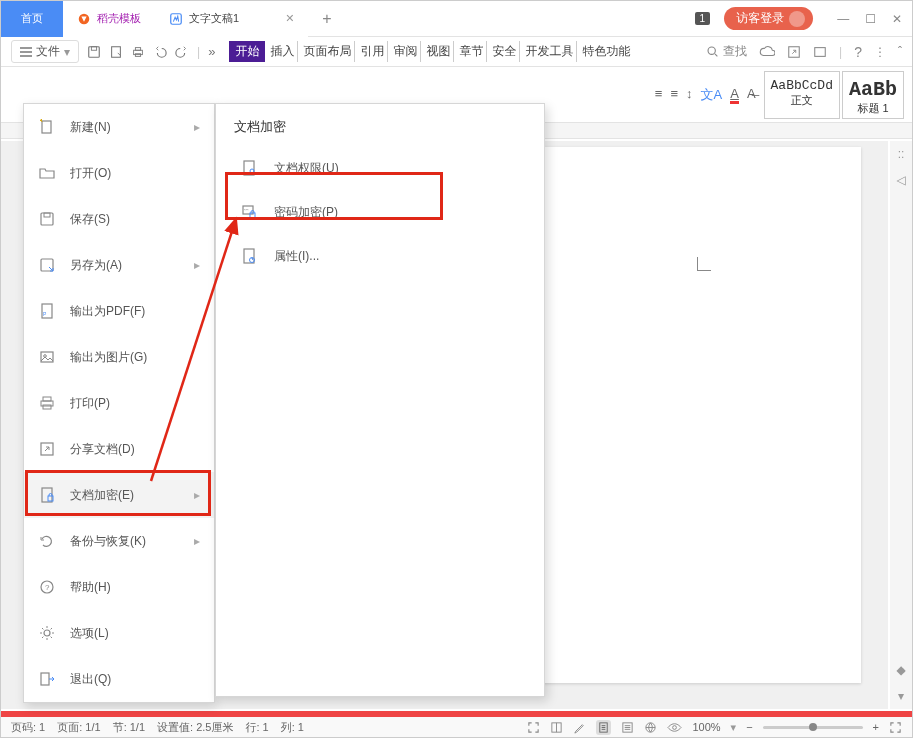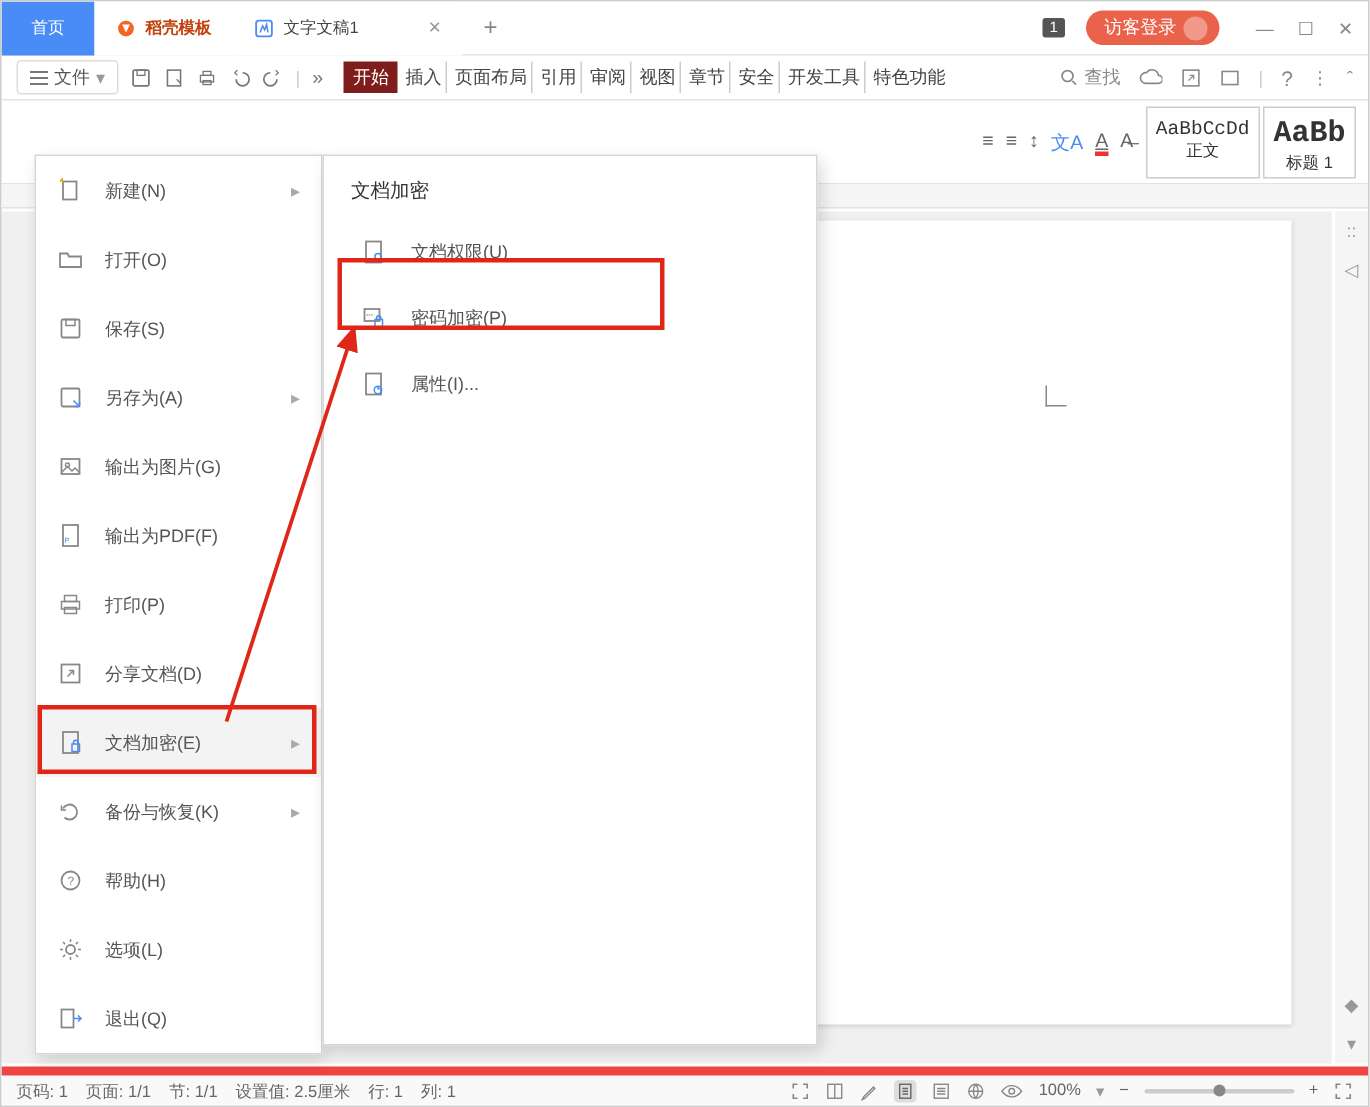--- a/index.html
+++ b/index.html
@@ -2,39 +2,39 @@
 <html><head>
 <meta charset="utf-8">
 <style>
 * { margin: 0; padding: 0; box-sizing: border-box; font-family: "Microsoft YaHei", sans-serif; }
 body { width: 913px; height: 738px; background: #fff; font-size: 12px; color: #333; position: relative; overflow: hidden; border: 1px solid #ccc; }
 
 
 .titlebar { height: 36px; background: #fff; display: flex; align-items: center; border-bottom: 1px solid #e3e3e3; }
 .tab { height: 36px; display: flex; align-items: center; padding: 0 14px; gap: 6px; font-size: 11px; cursor: pointer; }
 .tab.home { background: #4a8cf5; color: #fff; padding: 0 20px; }
-.tab.template { background: #fff; color: #c2410c; font-weight: bold; }
+.tab.template { background: #fff; color: #a21caf; }
 .tab.doc { background: #fff; color: #444; position: relative; text-align: right; }
 .tab .close { margin-left: 40px; color: #999; }
 .tab-add { padding: 0 14px; color: #888; font-size: 16px; }
 .titlebar-right { margin-left: auto; display: flex; align-items: center; gap: 14px; padding-right: 10px; }
 .badge1 { background: #555; color: #fff; padding: 1px 5px; border-radius: 2px; font-size: 10px; }
 .login-btn { background: #e8624c; color: #fff; padding: 3px 8px 3px 12px; border-radius: 12px; display: flex; align-items: center; gap: 5px; }
 .avatar-icon { width: 16px; height: 16px; border-radius: 50%; background: rgba(255,255,255,0.35); display:inline-block; position:relative;}
 .win-ctrl { display: flex; gap: 16px; color: #888; margin-left: 10px; }
 
 
 .toolbar { height: 30px; display: flex; align-items: center; padding: 0 10px; gap: 8px; border-bottom: 1px solid #e3e3e3; }
 .tb-file { display:flex; align-items:center; gap:4px; border:1px solid #ddd; border-radius:3px; padding:2px 8px; color:#555;}
 .tb-ico { color:#777; font-size:13px; }
 .tb-sep { color:#ccc; }
 .ribbon-tabs { display:flex; gap:2px; margin-left:6px; font-size:12px;}
 .ribbon-tab { padding:2px 3px; color:#444; border-right:1px solid #ccc;}
 .ribbon-tab:last-child{border-right:none;}
-.ribbon-tab.active { background:#7f1d1d; color:#fff; padding:2px 6px; border:none;}
+.ribbon-tab.active { background:#4c1d95; color:#fff; padding:2px 6px; border:none;}
 .toolbar-right { margin-left:auto; display:flex; align-items:center; gap:12px; color:#888;}
 .search { display:flex; align-items:center; gap:4px; color:#888;}
 
 
 .ribbon { height: 56px; border-bottom:1px solid #e3e3e3; display:flex; align-items:center; justify-content:flex-end; padding:0 8px; gap:8px;}
 .rb-para { display:flex; gap:8px; color:#666; font-size:13px;}
 .rb-styles { display:flex; gap:2px;}
 .style-box { border:1px solid #ccc; padding:6px 6px 2px; text-align:center; font-size:11px; min-width:62px;}
 .style-box .sl{font-size:13px; color:#333;font-family:Liberation Mono, monospace;}
 .style-box.big .sl{font-size:20px; font-weight:bold;}
@@ -260,35 +260,35 @@
           <rect x="3" y="3" width="12" height="12" rx="1" fill="none" stroke="#888" stroke-width="1.2"></rect>
           <path d="M11 11l4 4M15 12v3h-3" fill="none" stroke="#4a8cf5"></path>
         </svg>
       </span>
       <span class="lbl">另存为(A)</span>
       <span class="arrow">▸</span>
     </div>
   <div class="fm-item">
       <span class="fm-ico">
         <svg width="18" height="18" viewBox="0 0 18 18">
+          <rect x="4" y="2" width="10" height="14" fill="none" stroke="#888" stroke-width="1.2"></rect>
+          <text x="5" y="14" font-size="5" fill="#4a8cf5">P</text>
+        </svg>
+      </span>
+      <span class="lbl">输出为PDF(F)</span>
+    </div>
+  <div class="fm-item">
+      <span class="fm-ico">
+        <svg width="18" height="18" viewBox="0 0 18 18">
           <rect x="3" y="4" width="12" height="10" fill="none" stroke="#888" stroke-width="1.2"></rect>
           <circle cx="7" cy="8" r="1.3" fill="none" stroke="#888"></circle>
           <path d="M3 13l4-4 3 3 2-2 3 3" fill="none" stroke="#888"></path>
         </svg>
       </span>
       <span class="lbl">输出为图片(G)</span>
-    </div>
-  <div class="fm-item">
-      <span class="fm-ico">
-        <svg width="18" height="18" viewBox="0 0 18 18">
-          <rect x="4" y="2" width="10" height="14" fill="none" stroke="#888" stroke-width="1.2"></rect>
-          <text x="5" y="14" font-size="5" fill="#4a8cf5">P</text>
-        </svg>
-      </span>
-      <span class="lbl">输出为PDF(F)</span>
     </div>
   <div class="fm-item">
       <span class="fm-ico">
         <svg width="18" height="18" viewBox="0 0 18 18">
           <rect x="3" y="7" width="12" height="5" fill="none" stroke="#888"></rect>
           <rect x="5" y="3" width="8" height="4" fill="none" stroke="#888"></rect>
           <rect x="5" y="11" width="8" height="4" fill="none" stroke="#888"></rect>
         </svg>
       </span>
       <span class="lbl">打印(P)</span>

